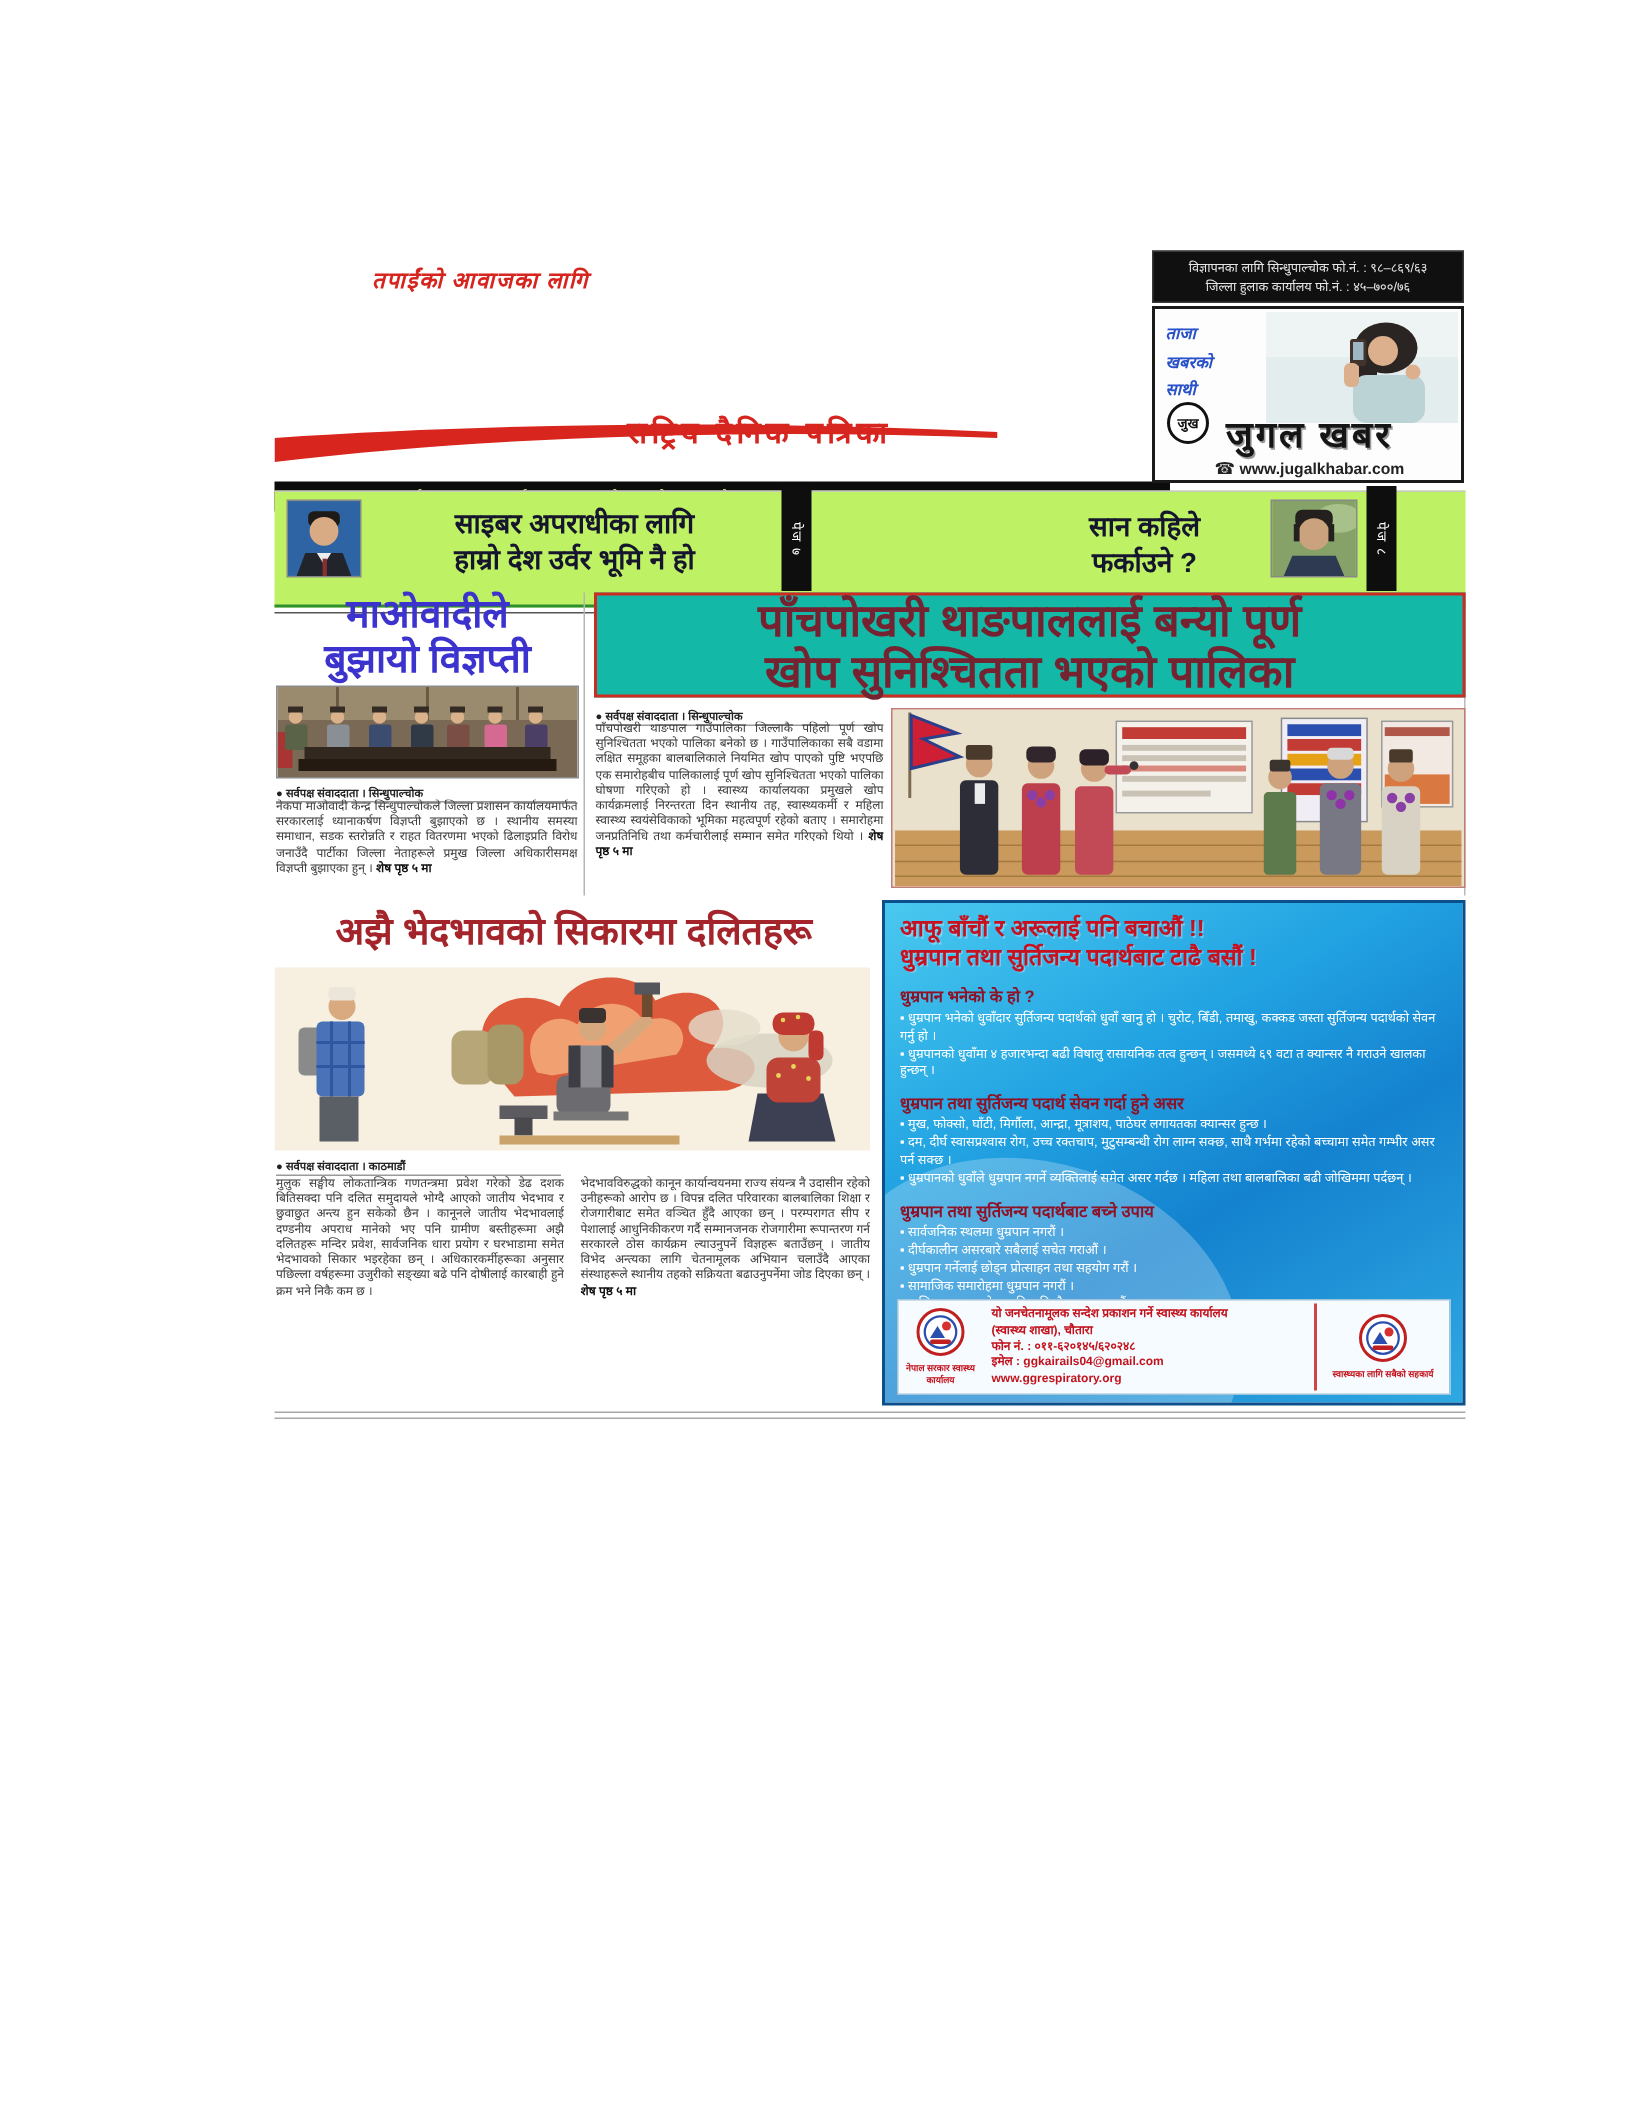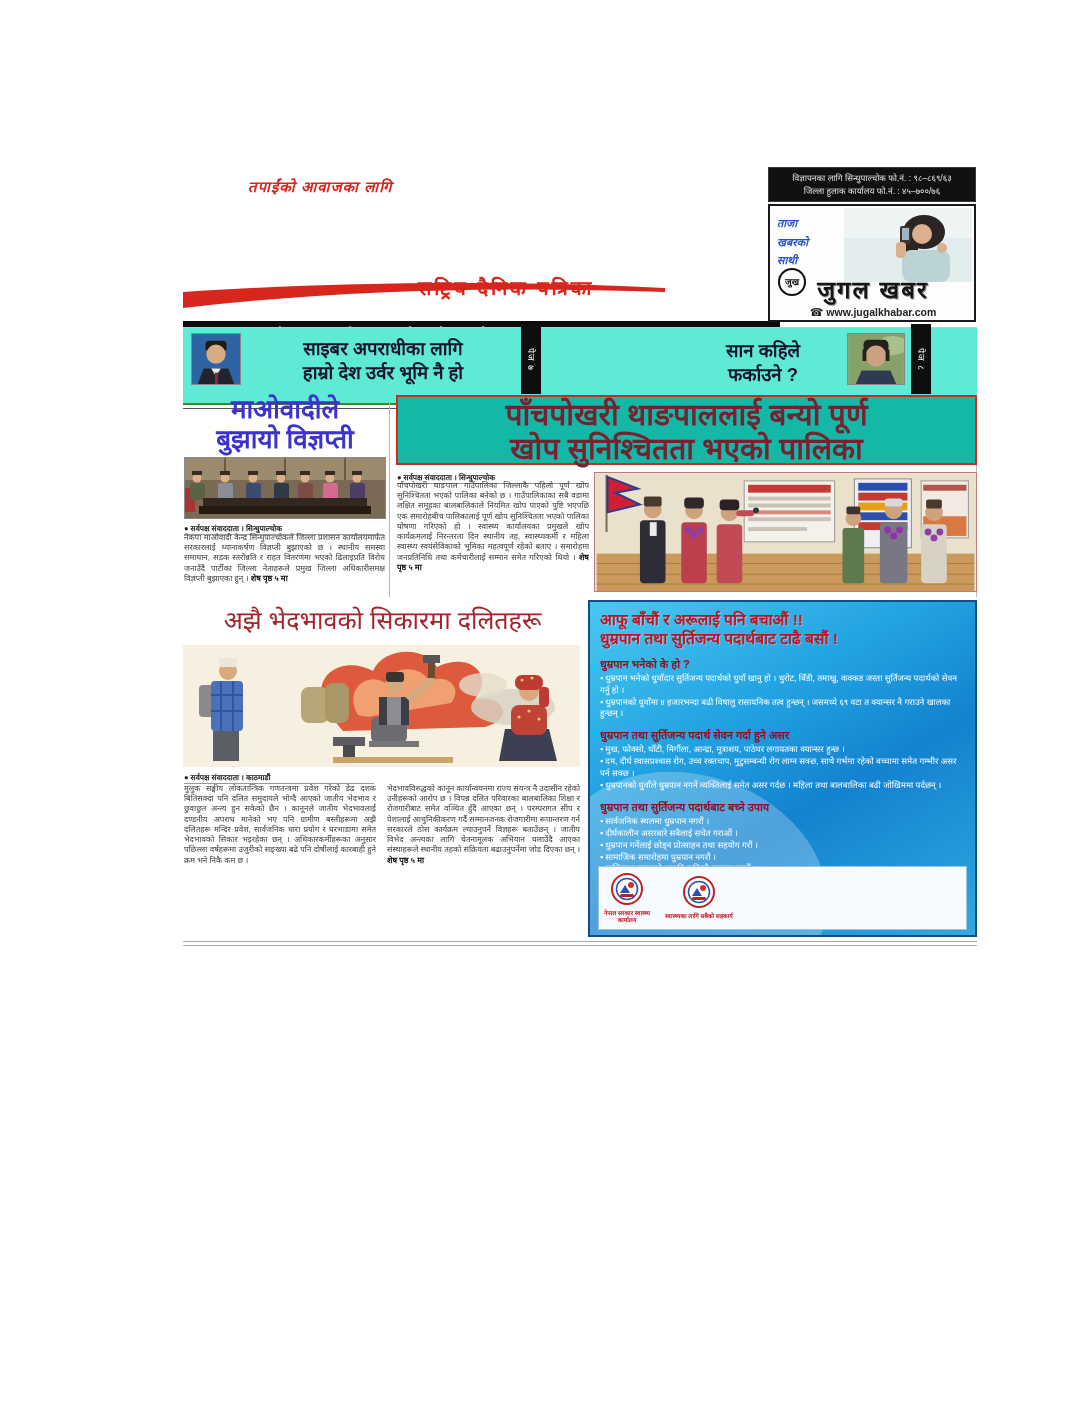--- a/index.html
+++ b/index.html
@@ -18,21 +18,21 @@
   .contact-bar { position:absolute; left:768px; top:167px; width:208px; height:35px; background:#101010; border:1px solid #3a3a3a; color:#e6e6e6; font-size:8.5px; text-align:center; padding-top:4px; line-height:1.55; }
   .jugal-ad { position:absolute; left:768px; top:204px; width:208px; height:118px; border:2px solid #1a1a1a; background:#fdfdfd; }
   .jugal-photo { position:absolute; right:2px; top:2px; width:128px; height:74px; background:#e6eeee; }
   .jugal-side { position:absolute; left:7px; top:8px; font-size:11px; font-weight:bold; color:#2a52c8; line-height:1.7;font-style:italic; }
   .jk-logo { position:absolute; left:8px; top:62px; width:28px; height:28px; border:2px solid #111; border-radius:50%; font-size:9px; font-weight:bold; color:#111; text-align:center; line-height:24px; background:#fff; }
   .jugal-name { position:absolute; left:2px; bottom:15px; width:202px; text-align:center; font-size:24px; font-weight:900; color:#151515; letter-spacing:2px; text-shadow:1px 1px 0 #999; }
   .jugal-web { position:absolute; left:0; bottom:1px; width:206px; text-align:center; font-size:10.5px; font-weight:bold; color:#222; }
   .jugal-web .ph { font-size:11px; }
 
   
-  .teaser { position:absolute; left:183px; top:327px; width:794px; height:78px; background:#5eead4; border-top:1px solid #c8c8c8; border-bottom:2px solid #2f8f2f; }
+  .teaser { position:absolute; left:183px; top:327px; width:794px; height:78px; background:#bef264; border-top:1px solid #c8c8c8; border-bottom:2px solid #2f8f2f; }
   .teaser::after { content:""; position:absolute; left:0; right:0; bottom:-6px; height:1px; background:#555; }
   .t-photo { position:absolute; top:5px; border:1px solid #888; }
   .t-head { position:absolute; font-size:18.5px; font-weight:bold; color:#15152e; text-align:center; line-height:1.3; }
   .t-tab { position:absolute; top:-4px; width:20px; height:70px; background:#0e0e0e; color:#fff; writing-mode:vertical-rl; font-size:9px; text-align:center; line-height:20px; letter-spacing:1px; }
 
   
   .main-section { position:absolute; left:183px; top:395px; width:794px; height:202px; border-right:1px solid #b9b9b9; }
   .maoist-col { position:absolute; left:0; top:0; width:207px; height:202px; border-right:1px solid #b5b5b5; }
   .maoist-headline { position:absolute; left:0; top:0; width:204px; text-align:center; font-size:26px; font-weight:900; color:#3c33cf; line-height:1.15; }
   .maoist-photo { position:absolute; left:1px; top:62px; width:202px; height:62px; border:1px solid #8a8a8a; }
@@ -43,21 +43,21 @@
   .jump { font-weight:bold; color:#111; }
 
   .main-art { position:absolute; left:213px; top:0; width:581px; }
   .main-headline-box { width:581px; height:70px; border:2px solid #cf2b20; background:#14b8a6; text-align:center; font-size:30px; font-weight:900; color:#762331; line-height:1.12; padding-top:1px; }
   .main-byline { position:absolute; left:1px; top:77px; width:190px; }
   .main-body { position:absolute; left:1px; top:86px; width:192px; height:114px; }
   .main-photo { position:absolute; left:198px; top:77px; width:383px; height:120px; border:1px solid #c27b7b; background:#eae1cc; }
 
   
   .bottom { position:absolute; left:183px; top:600px; width:794px; height:338px; }
-  .dalit-headline { position:absolute; left:0; top:2px; width:399px; text-align:center; font-size:25px; font-weight:400; color:#a3242b; }
+  .dalit-headline { position:absolute; left:0; top:2px; width:399px; text-align:center; font-size:25px; font-weight:700; color:#a3242b; }
   .dalit-illust { position:absolute; left:0; top:44px; width:397px; height:124px; }
   .dalit-byline { position:absolute; left:1px; top:172px; width:190px; }
   .dalit-col1 { position:absolute; left:1px; top:184px; width:192px; height:152px; }
   .dalit-col2 { position:absolute; left:204px; top:184px; width:193px; height:152px; }
 
   .psa { position:absolute; left:405px; top:0; width:389px; height:337px; border:2px solid #0d4f8b;
          background:linear-gradient(150deg,#49c9ef 0%,#22a3e2 35%,#1482cf 60%,#2fa9e2 100%); overflow:hidden; }
   .psa::before { content:""; position:absolute; left:-40px; bottom:-60px; width:280px; height:220px; background:rgba(255,255,255,.25); border-radius:50% 50% 0 0; transform:rotate(18deg); }
   .psa-inner { position:absolute; left:10px; top:8px; right:10px; }
   .psa-title { font-size:15.5px; font-weight:900; color:#c61120; line-height:1.25; text-shadow:1px 1px 0 rgba(255,255,255,.3); }
@@ -347,20 +347,27 @@
         <div class="flogo">
           <svg width="34" height="34" viewBox="0 0 34 34">
             <circle cx="17" cy="17" r="15" fill="#fff" stroke="#c02020" stroke-width="2"></circle>
             <circle cx="17" cy="17" r="10.5" fill="#fff" stroke="#2b4fae" stroke-width="1.5"></circle>
             <polygon points="10,21 15,13 20,21" fill="#2b4fae"></polygon>
             <circle cx="21" cy="13" r="3" fill="#d63030"></circle>
             <rect x="10" y="22" width="14" height="3" rx="1.5" fill="#c02020"></rect>
           </svg>
           <div class="flogo-cap">नेपाल सरकार स्वास्थ्य कार्यालय</div>
         </div>
+        <div class="psa-contact">
+          <div>यो जनचेतनामूलक सन्देश प्रकाशन गर्ने स्वास्थ्य कार्यालय</div>
+          <div>(स्वास्थ्य शाखा), चौतारा</div>
+          <div>फोन नं. : ०११-६२०१४५/६२०२४८</div>
+          <div>इमेल : ggkairails04@gmail.com</div>
+          <div>www.ggrespiratory.org</div>
+        </div>
         <div class="psa-right">
           <svg width="34" height="34" viewBox="0 0 34 34">
             <circle cx="17" cy="17" r="15" fill="#fff" stroke="#c02020" stroke-width="2"></circle>
             <circle cx="17" cy="17" r="10.5" fill="#fff" stroke="#2b4fae" stroke-width="1.5"></circle>
             <polygon points="10,21 15,13 20,21" fill="#2b4fae"></polygon>
             <circle cx="21" cy="13" r="3" fill="#d63030"></circle>
             <rect x="10" y="22" width="14" height="3" rx="1.5" fill="#c02020"></rect>
           </svg>
           <div class="flogo-cap">स्वास्थ्यका लागि सबैको सहकार्य</div>
         </div>

